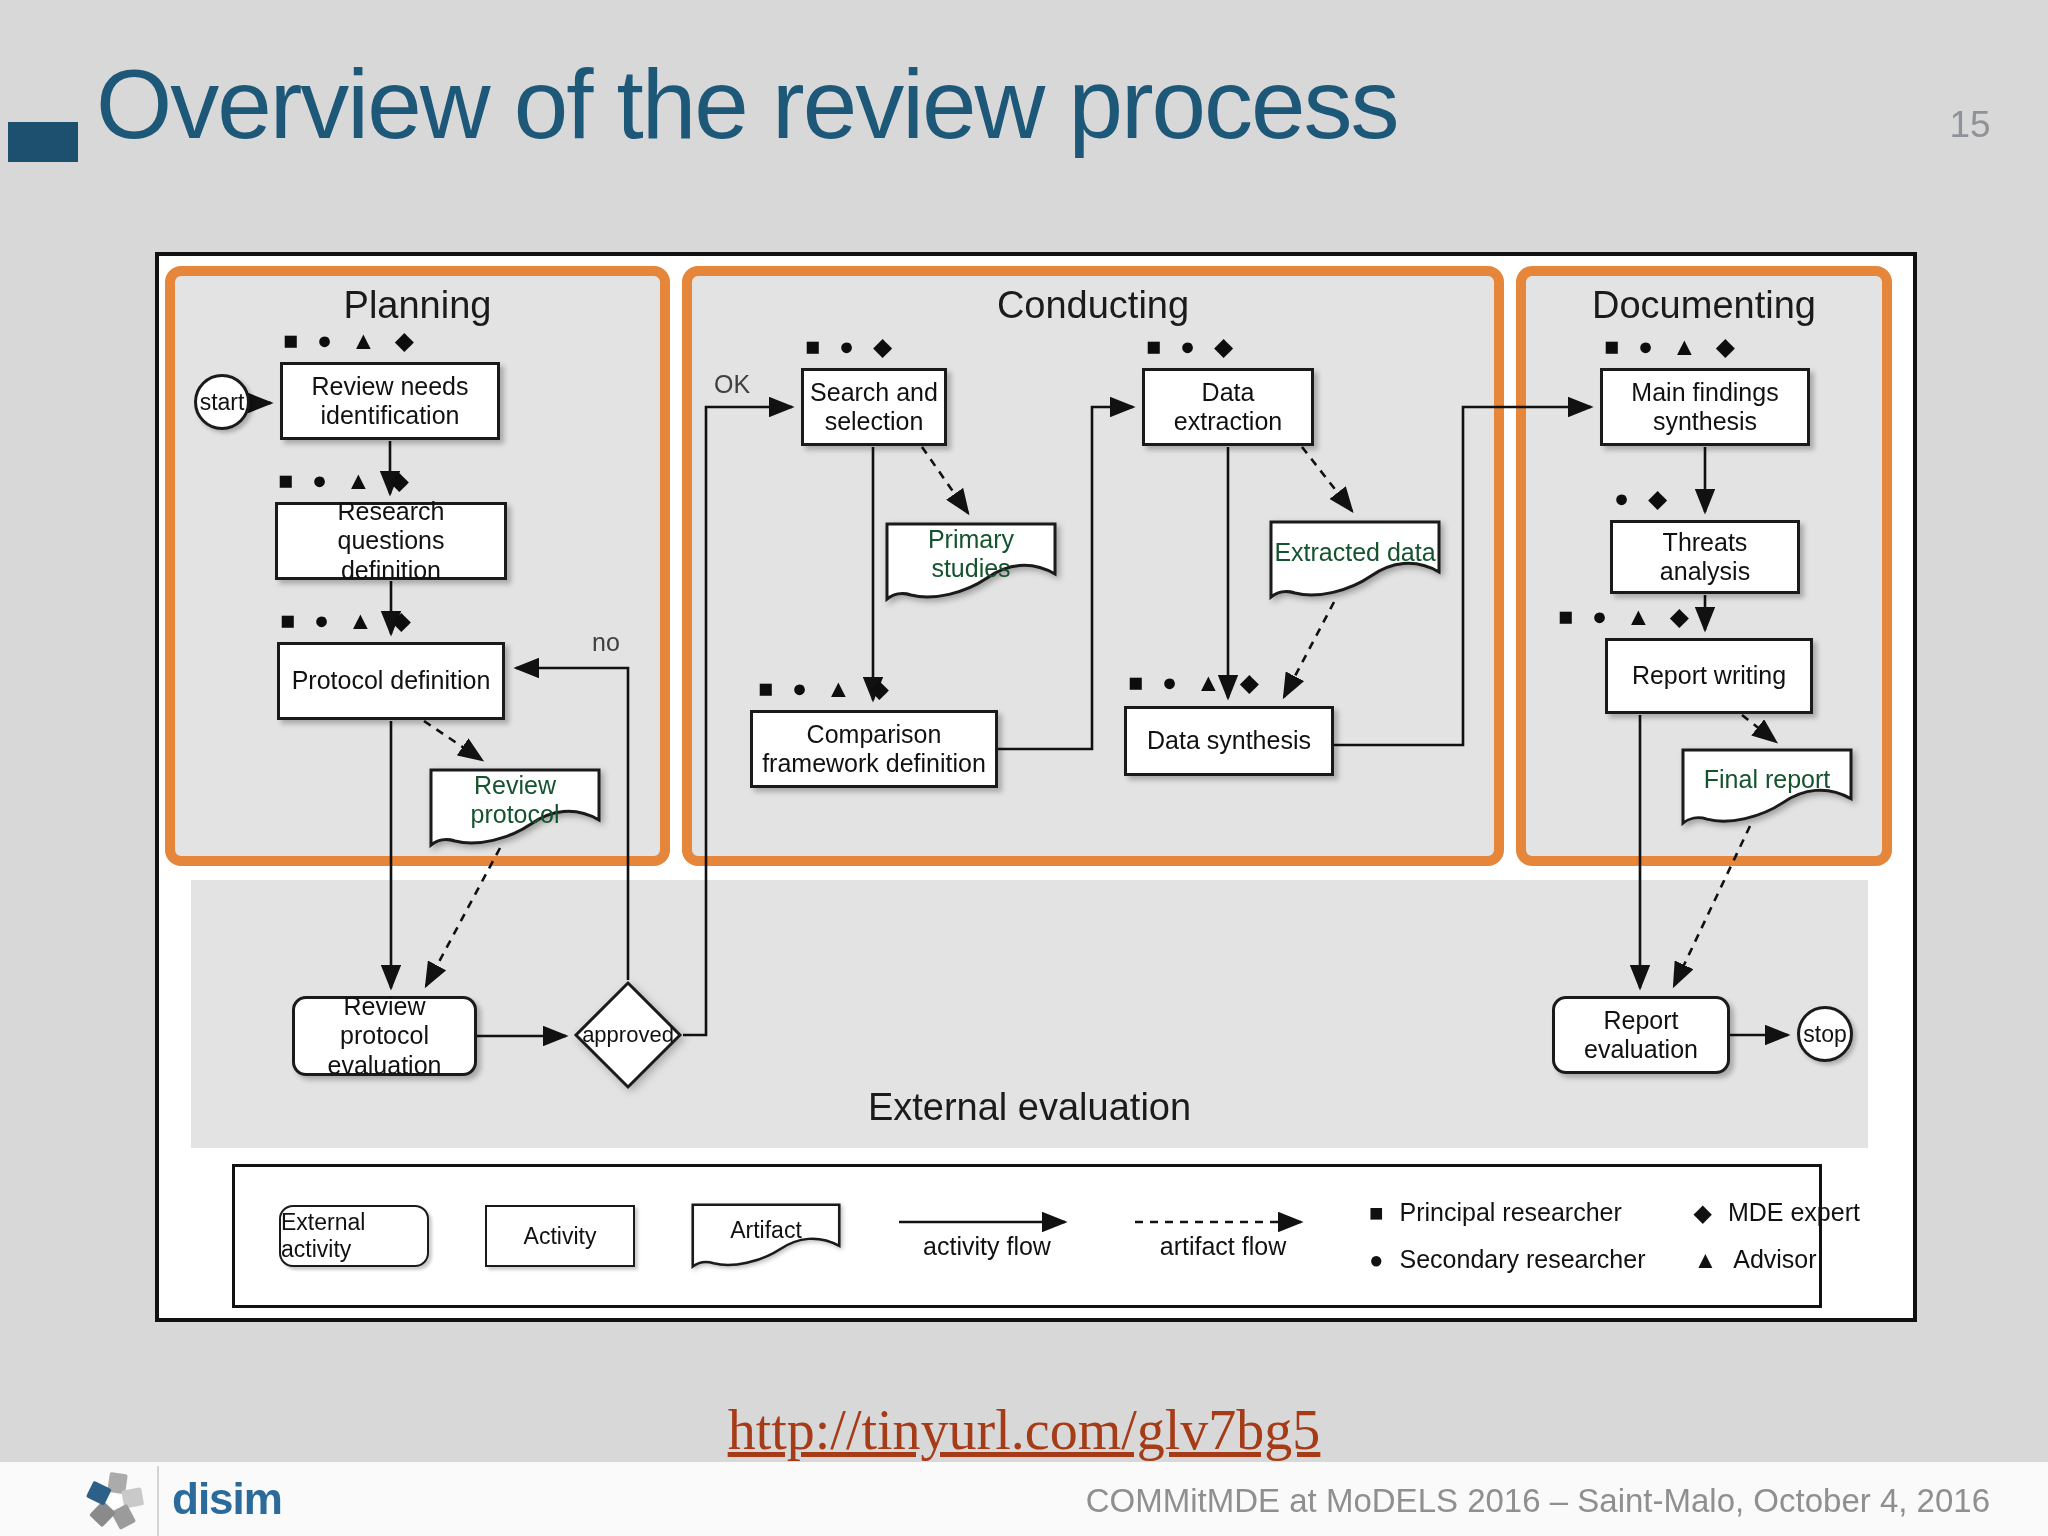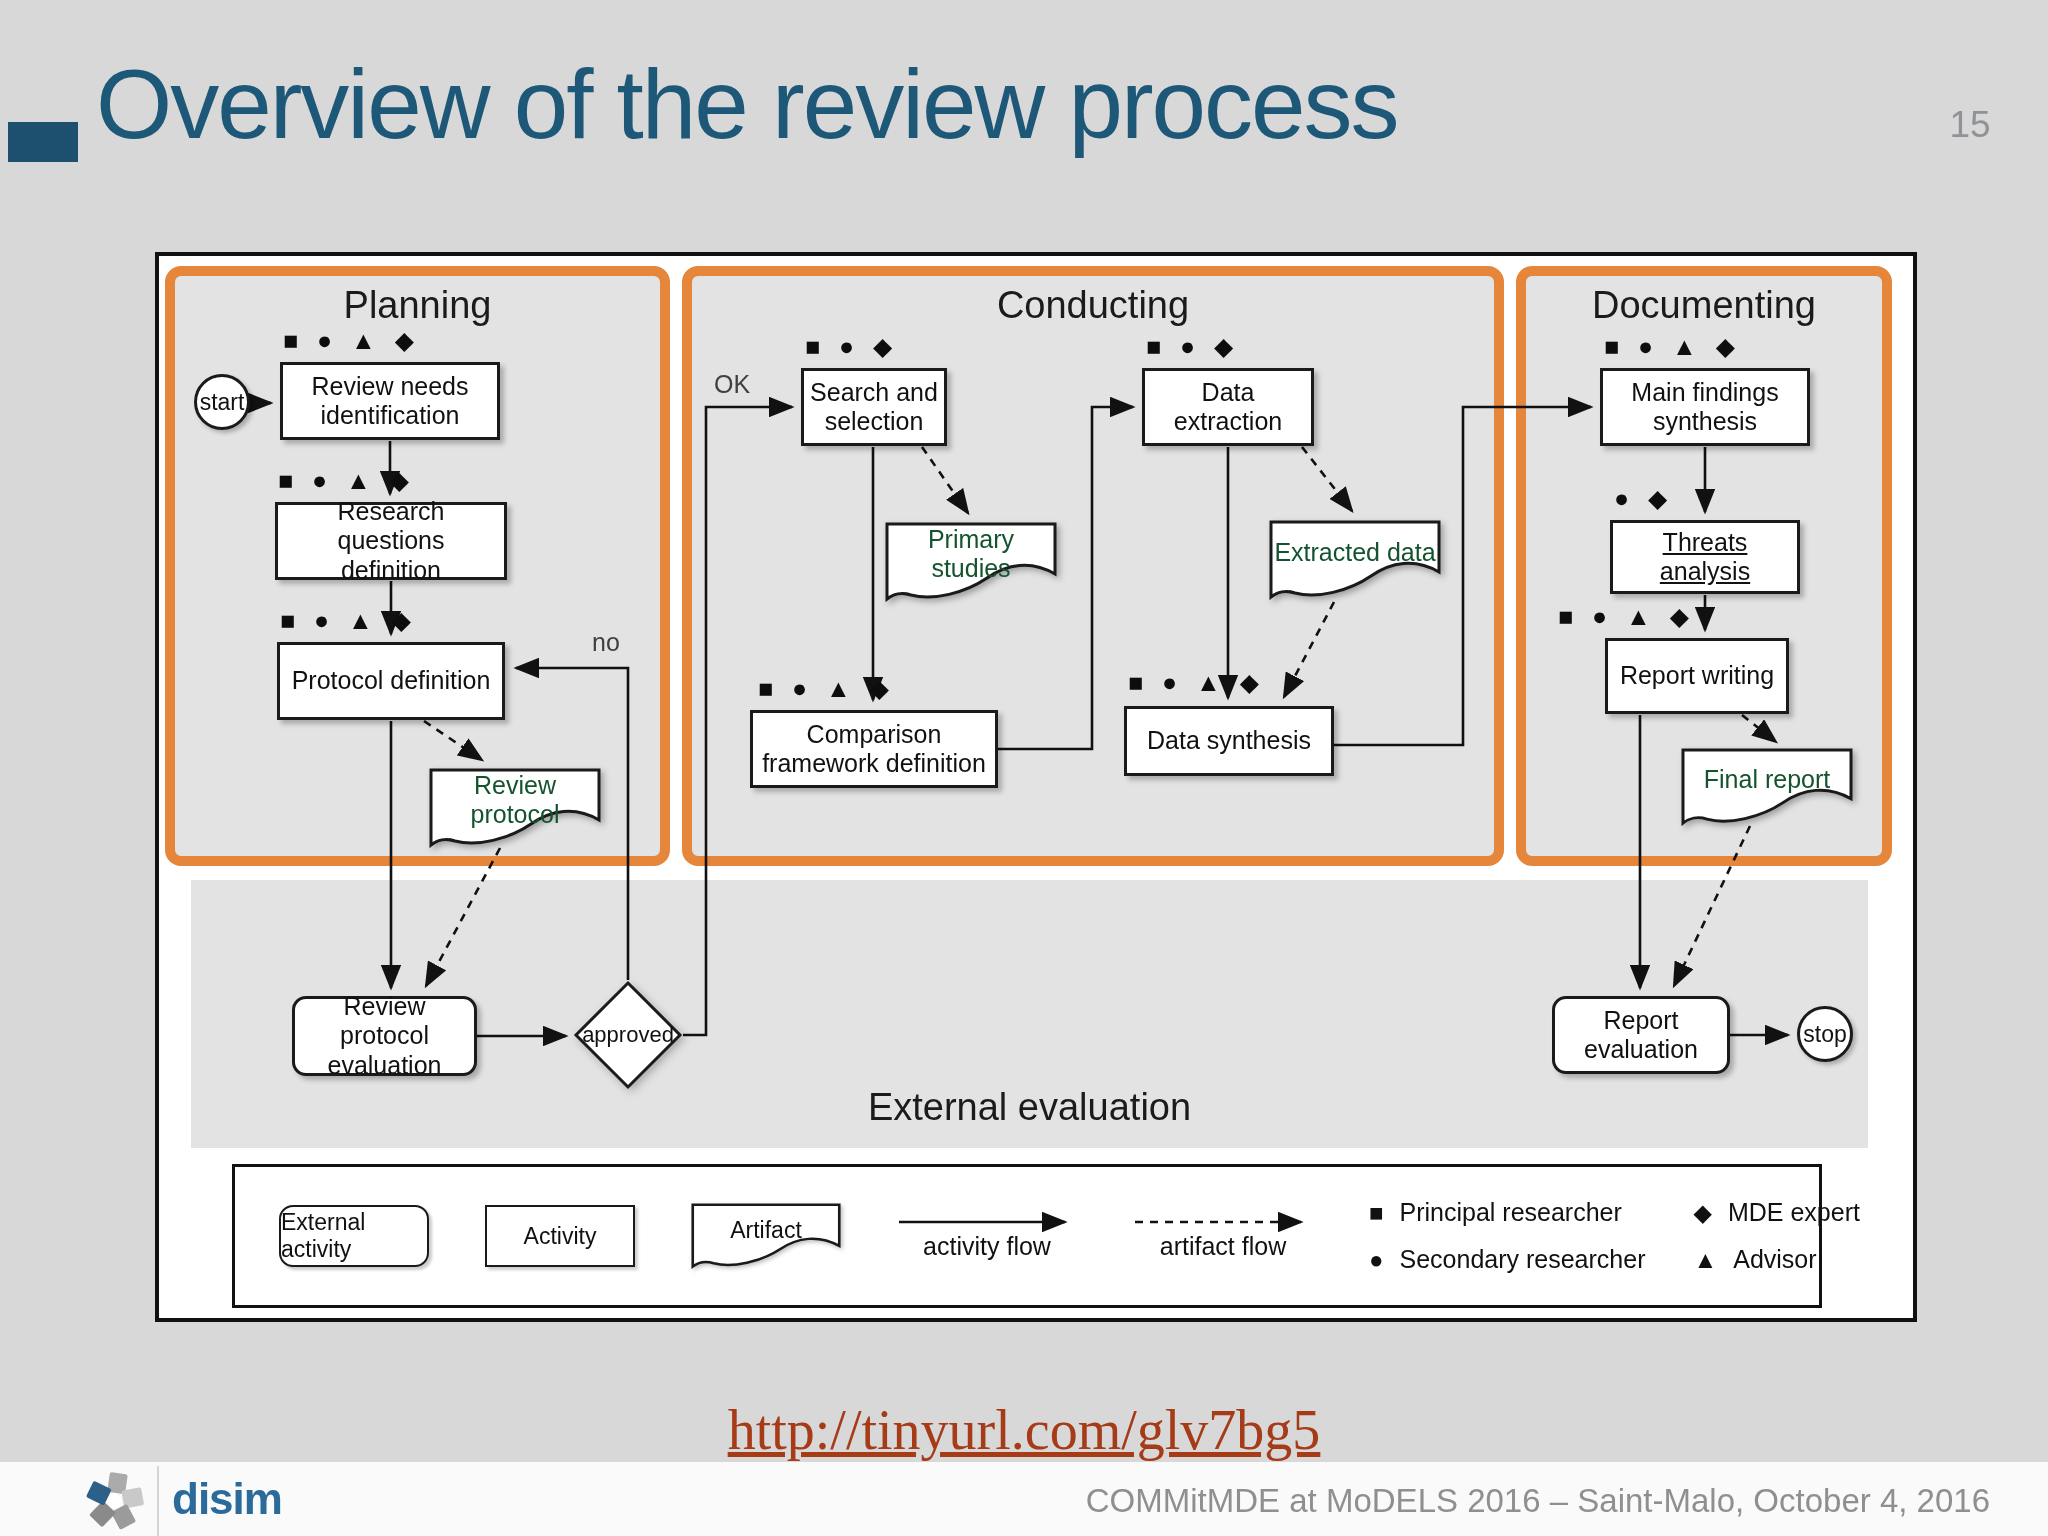--- a/index.html
+++ b/index.html
@@ -179,24 +179,24 @@
     <div class="artifact-label">Extracted data</div>
   </div>
 
   <div class="roles" style="left:1128px;top:668px;">■ ● ▲ ◆</div>
   <div class="box" style="left:1124px;top:706px;width:210px;height:70px;">Data synthesis</div>
 
   <div class="roles" style="left:1604px;top:332px;">■ ● ▲ ◆</div>
   <div class="box" style="left:1600px;top:368px;width:210px;height:78px;">Main findings synthesis</div>
 
   <div class="roles" style="left:1614px;top:484px;">● ◆</div>
-  <div class="box" style="left:1610px;top:520px;width:190px;height:74px;text-decoration:underline;">Threats analysis</div>
+  <div class="box" style="left:1610px;top:520px;width:190px;height:74px;">Threats analysis</div>
 
   <div class="roles" style="left:1558px;top:602px;">■ ● ▲ ◆</div>
-  <div class="box" style="left:1605px;top:638px;width:184px;height:76px;">Report writing</div>
+  <div class="box" style="left:1605px;top:638px;width:208px;height:76px;">Report writing</div>
 
   <div class="artifact" style="left:1681px;top:748px;width:172px;height:78px;">
     <svg viewBox="0 0 172 80" preserveAspectRatio="none" width="172" height="78">
       <path d="M2 2 L170 2 L170 52 C146 38 122 42 102 56 C80 71 48 79 26 73 C17 70 8 72 2 77 Z" fill="#fff" stroke="#1a1a1a" stroke-width="3"></path>
     </svg>
     <div class="artifact-label">Final report</div>
   </div>
 
   <div class="box rounded" style="left:1552px;top:996px;width:178px;height:78px;">Report evaluation</div>
 

